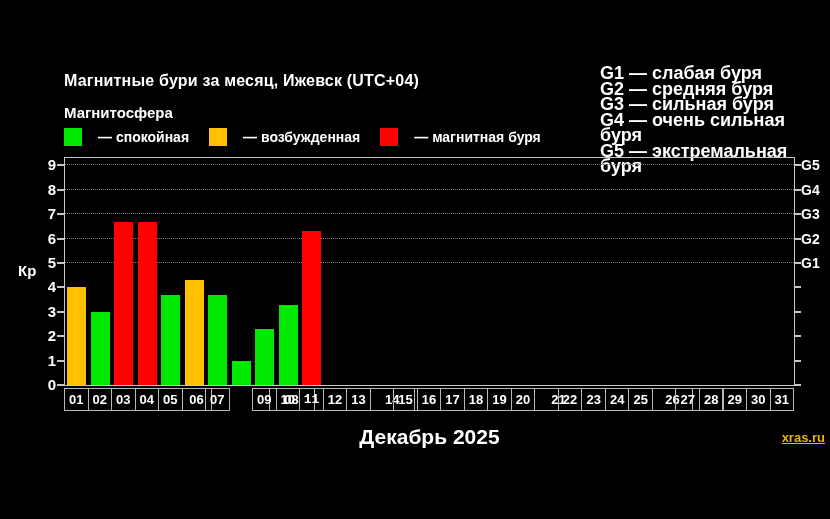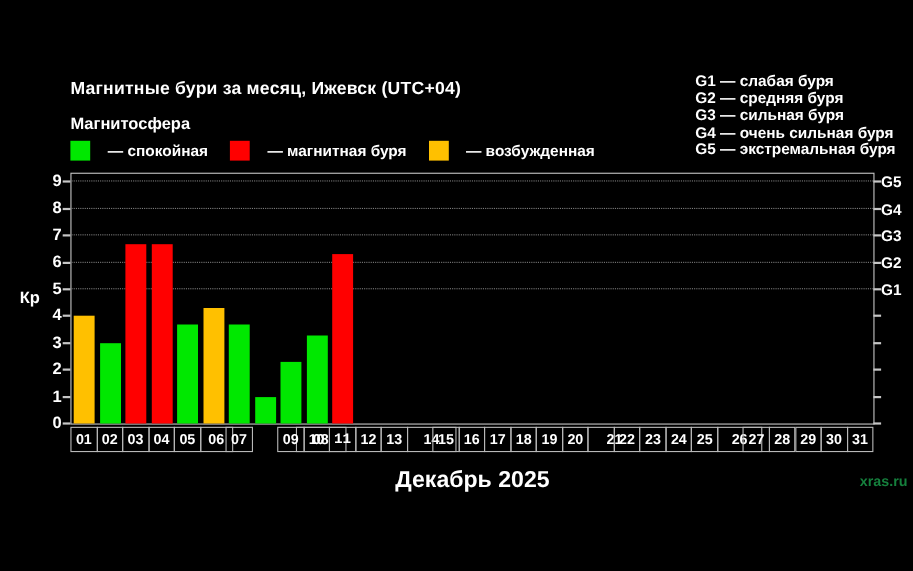--- a/index.html
+++ b/index.html
@@ -11,59 +11,59 @@
     font-weight:bold;
     position:relative;
     overflow:hidden;
   }
   .abs { position:absolute; }
   .chart-title { left:64px; top:72px; font-size:16px; letter-spacing:.2px; }
   .chart-subtitle { left:64px; top:104px; font-size:15px; }
   .kp-legend { left:64px; top:128px; display:flex; gap:20px; align-items:center; }
   .kp-legend-item { display:flex; align-items:center; gap:16px; font-size:14px; }
   .kp-swatch { width:18px; height:18px; display:inline-block; }
-  .g-legend { left:632px; top:66px; font-size:14px; line-height:15.5px; }
+  .g-legend { left:600px; top:66px; font-size:18px; line-height:15.5px; }
   .plot {
     left:64px; top:157px; width:731px; height:229px;
     border:1px solid #c6c6c6;
   }
   .plot-inner { position:absolute; left:0; top:0; width:729px; height:227px; }
   .gridline { position:absolute; left:0; width:100%; height:0; border-top:1px dotted #7e7e7e; }
   .bar { position:absolute; bottom:0; }
   .ytick-label { position:absolute; width:52px; text-align:right; font-size:15px; height:18px; line-height:18px; }
   .ylabel { left:18px; top:262px; font-size:15px; }
   .tickmark { position:absolute; height:2px; width:7px; background:#c6c6c6; }
   .gtick-label { position:absolute; left:801px; font-size:14px; height:18px; line-height:18px; }
   .day-row { left:64px; top:388px; width:731px; height:24px; }
   .day-cell {
     position:absolute; top:0; height:23px;
     border:1px solid #b8b8b8;
     font-size:13px; line-height:21px; text-align:center; color:#fff;
   }
   .xlabel { left:64px; top:425px; width:731px; text-align:center; font-size:21px; }
-  .watermark { right:5px; top:430px; font-size:13px; color:#15803d; }
+  .watermark { right:5px; top:430px; font-size:13px; color:#eab308;text-decoration:underline; }
 </style>
 </head>
 <body>
 
 <div class="abs chart-title">Магнитные бури за месяц, Ижевск (UTC+04)</div>
 <div class="abs chart-subtitle">Магнитосфера</div>
 
 <div class="abs kp-legend">
     <div class="kp-legend-item">
       <div class="kp-swatch" style="background: rgb(0, 232, 0);"></div>
       <div>— спокойная</div>
     </div>
     <div class="kp-legend-item">
+      <div class="kp-swatch" style="background: rgb(255, 192, 0);"></div>
+      <div>— возбужденная</div>
+    </div>
+    <div class="kp-legend-item">
       <div class="kp-swatch" style="background: rgb(255, 0, 0);"></div>
       <div>— магнитная буря</div>
-    </div>
-    <div class="kp-legend-item">
-      <div class="kp-swatch" style="background: rgb(255, 192, 0);"></div>
-      <div>— возбужденная</div>
     </div>
   </div>
 
 <div class="abs g-legend">
     <div>G1 — слабая буря</div>
     <div>G2 — средняя буря</div>
     <div>G3 — сильная буря</div>
     <div>G4 — очень сильная буря</div>
     <div>G5 — экстремальная буря</div>
   </div>

